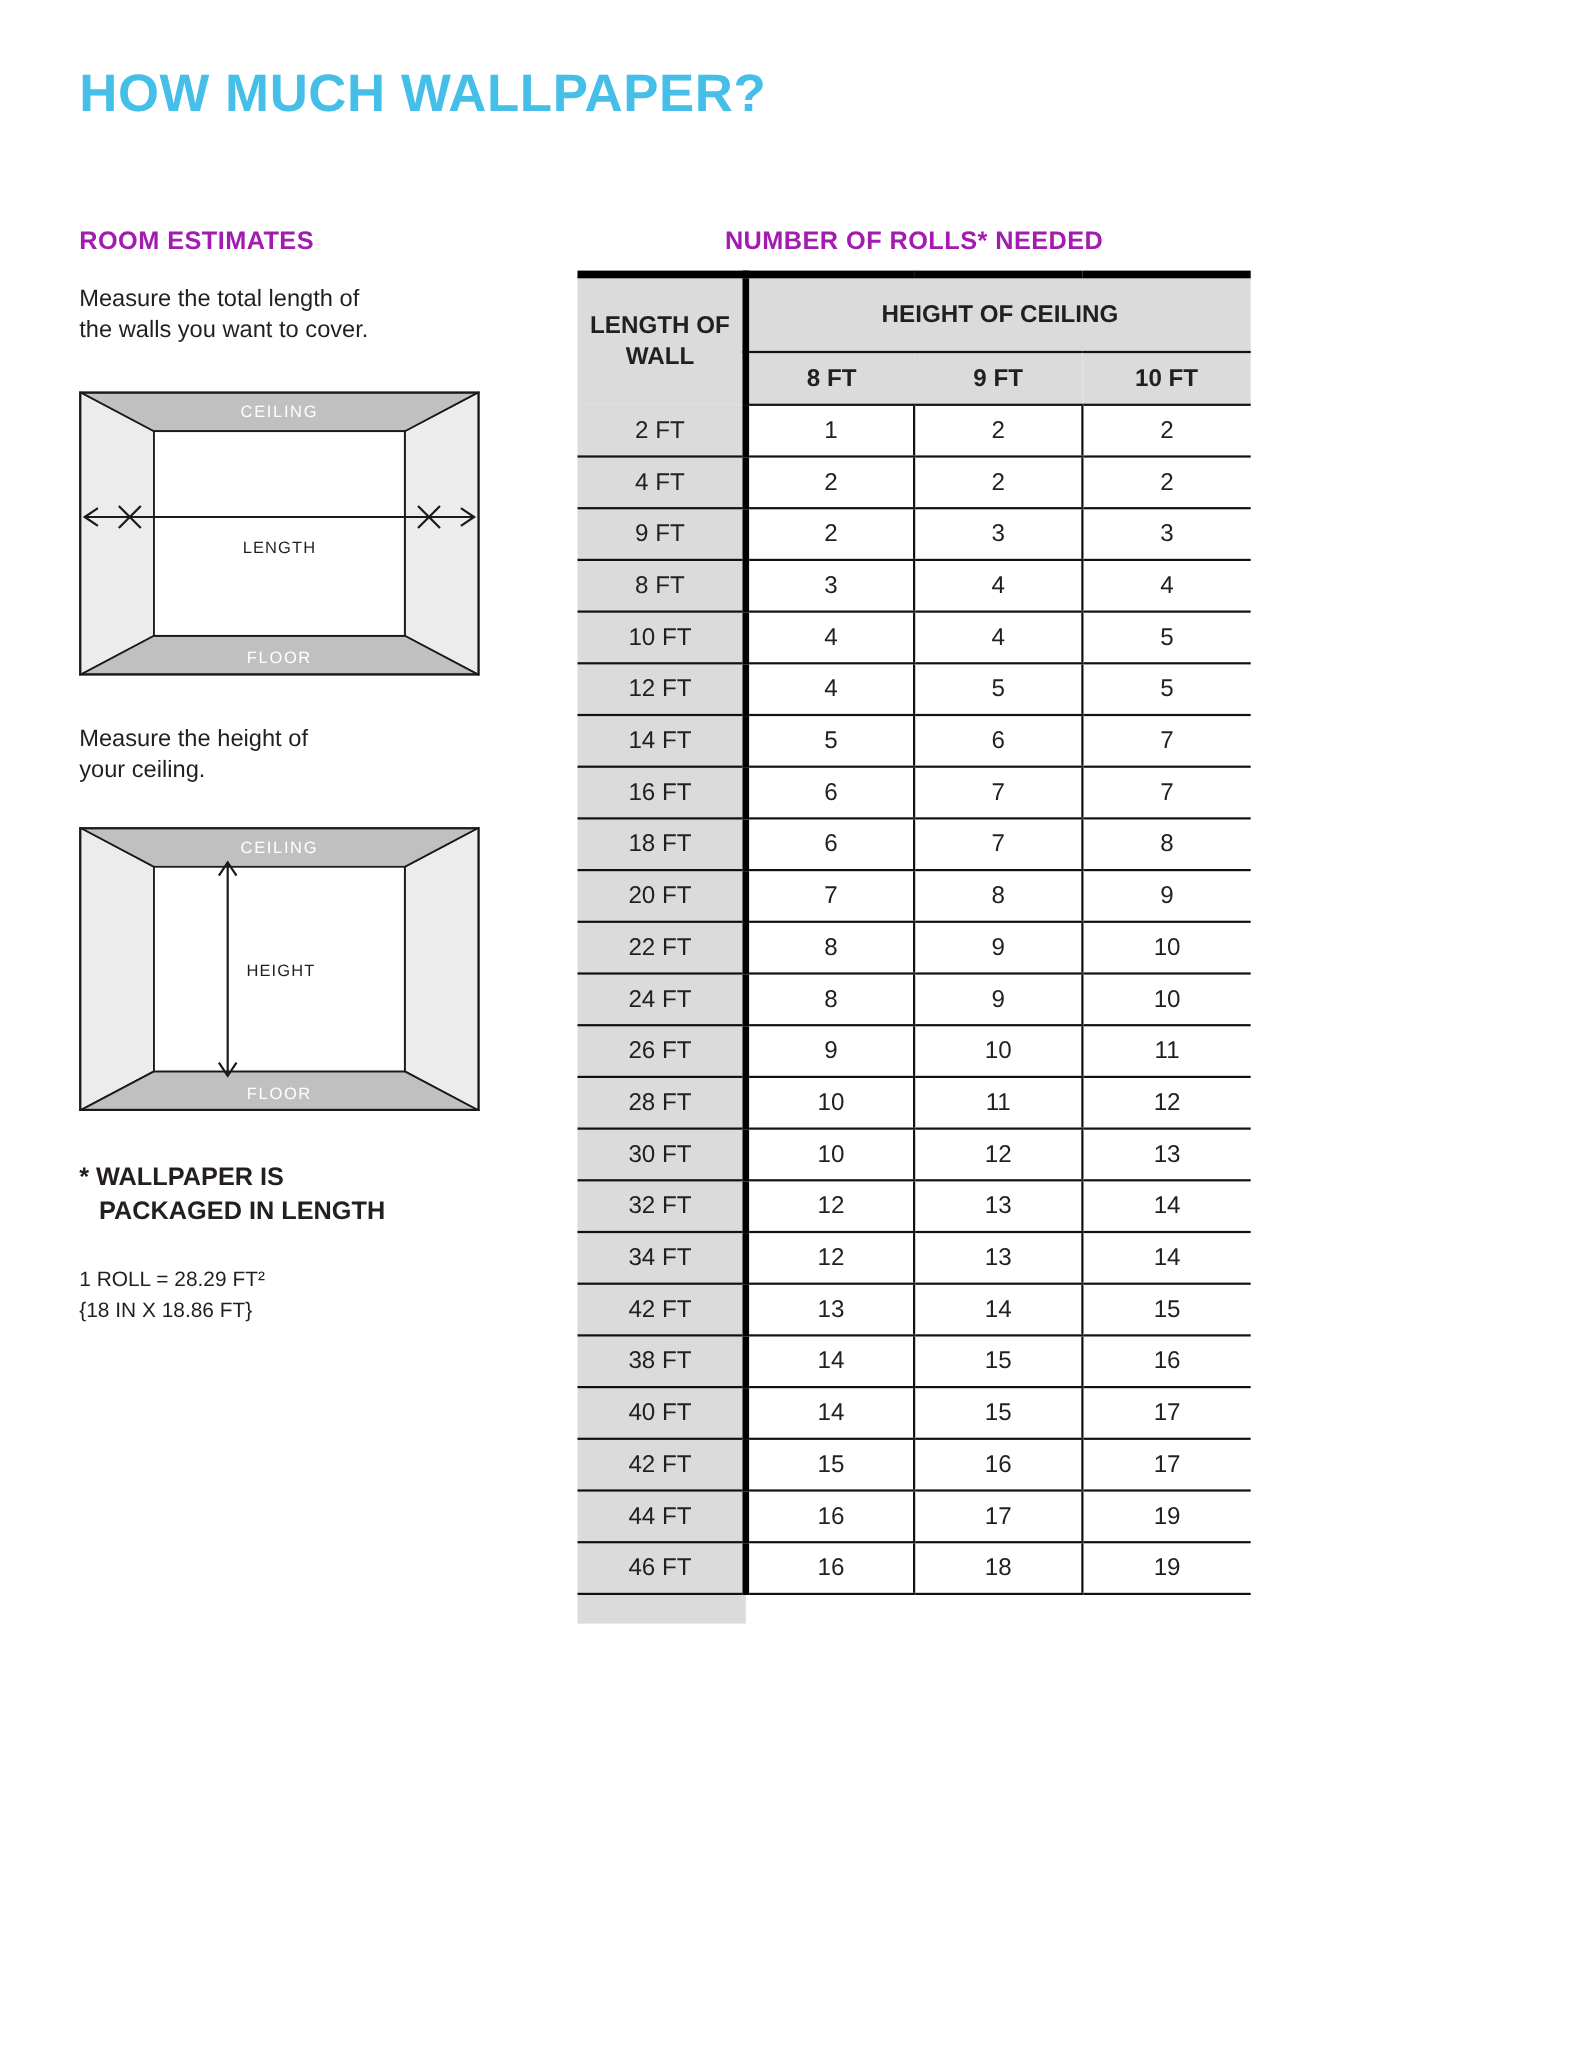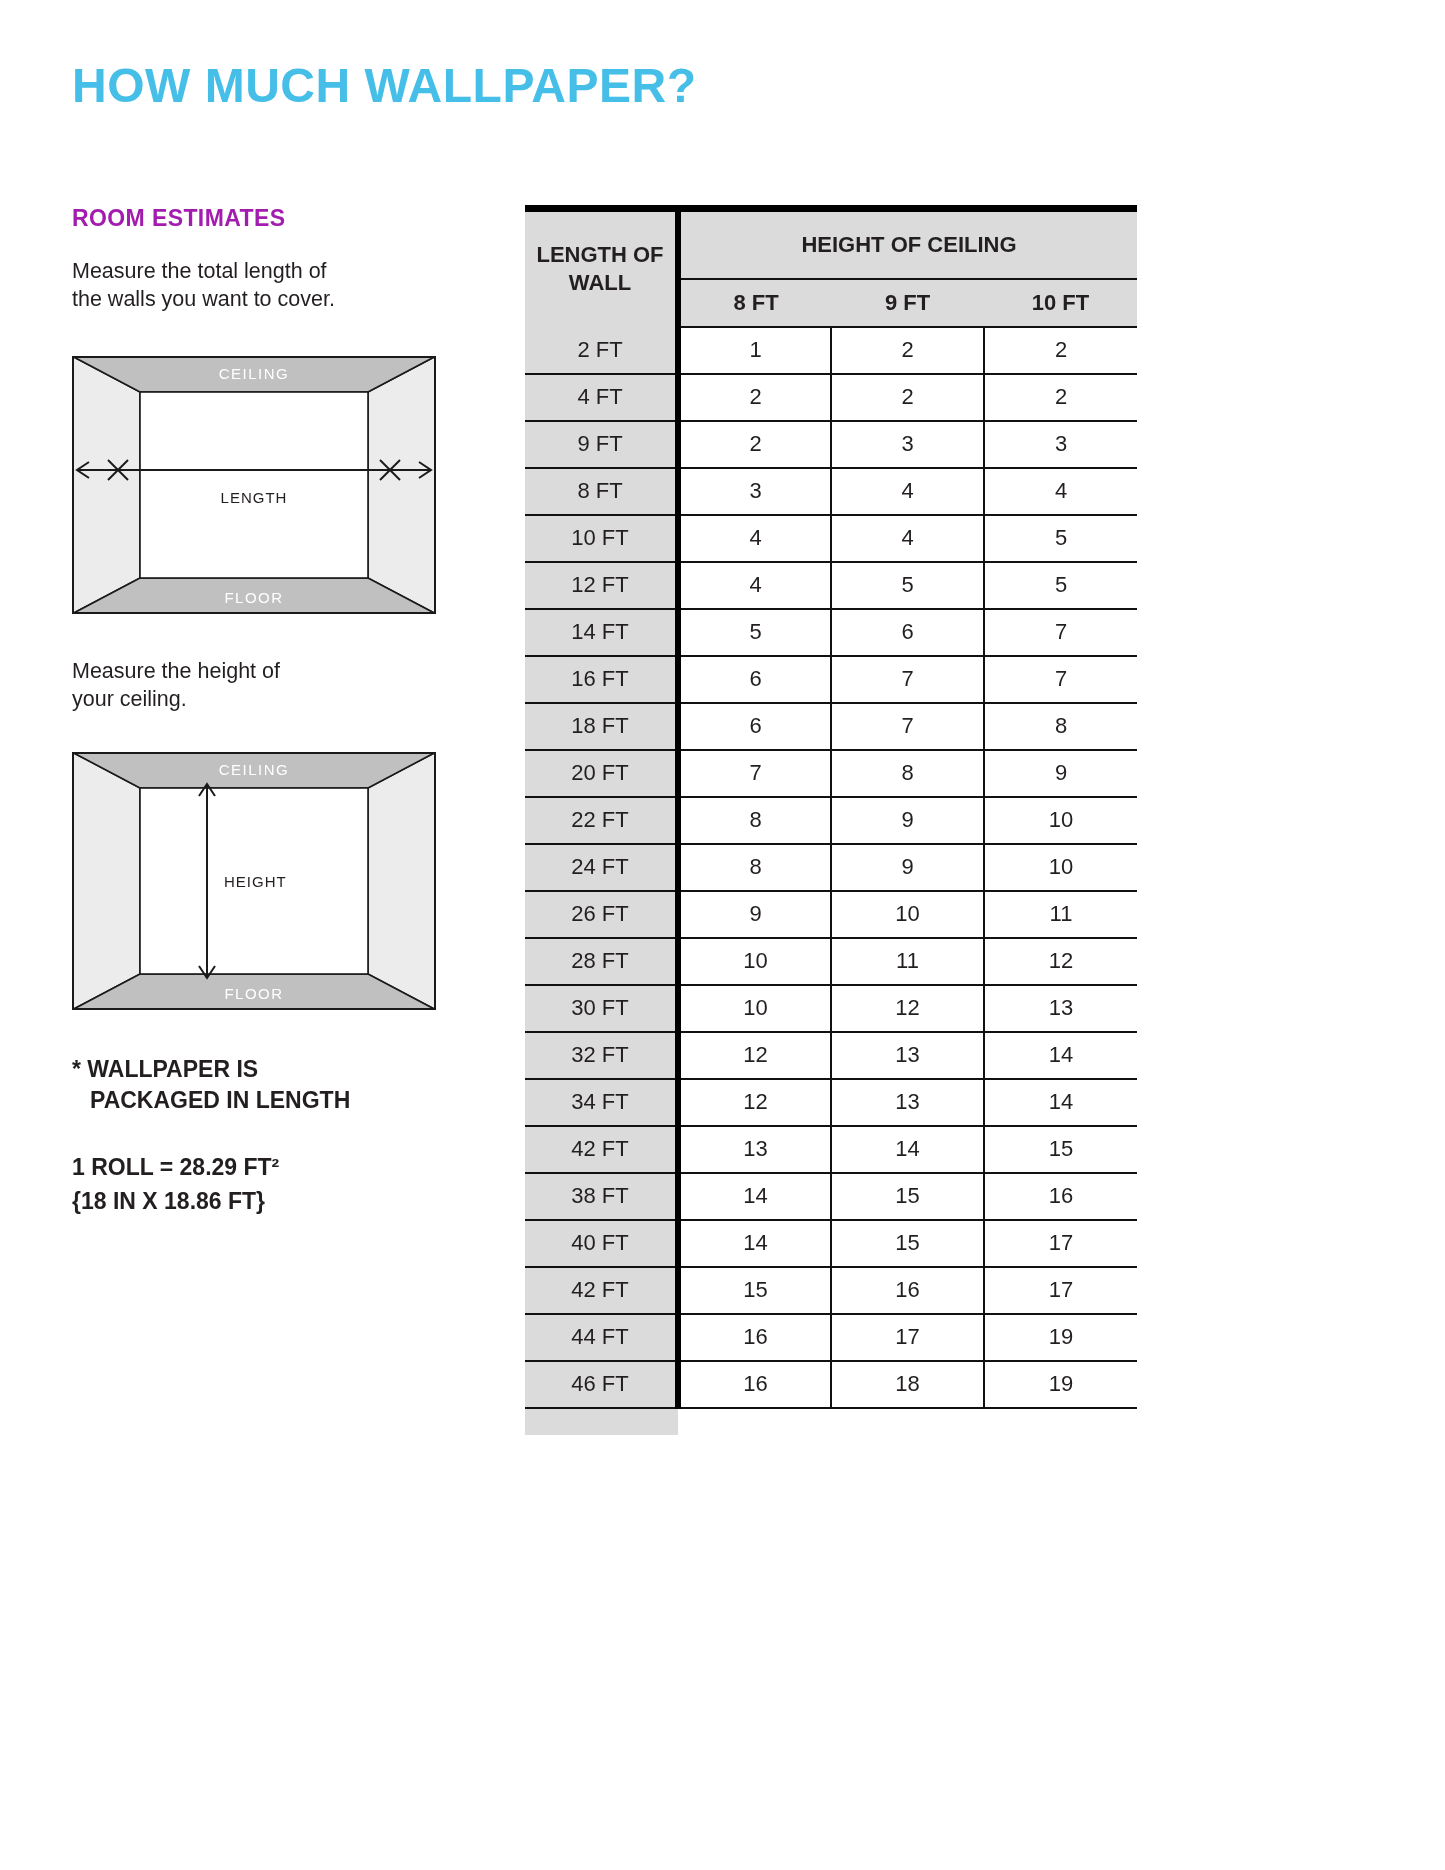--- a/index.html
+++ b/index.html
@@ -59,22 +59,22 @@
   .note {
     margin:0 0 34px 0;
     font-size:23px;
     font-weight:bold;
     line-height:1.35;
   }
   .note .indent { padding-left:18px; }
 
   .roll-info {
     margin:0;
-    font-size:23px;
-    font-weight:bold;
+    font-size:19px;
+    font-weight:normal;
     line-height:1.5;
     white-space:pre-line;
   }
 
   
   table.rolls {
     border-collapse:collapse;
     table-layout:fixed;
     width:612px;
     border-top:7px solid #000;
@@ -201,20 +201,21 @@
         <span class="indent">PACKAGED IN LENGTH</span>
       </p>
 
       <p class="roll-info">1 ROLL = 28.29 FT²
 {18 IN X 18.86 FT}</p>
 
     </div>
 
     <div class="right-col">
 
+      <h2 class="section-heading">NUMBER OF ROLLS* NEEDED</h2>
 
       <table class="rolls">
         <thead>
           <tr>
             <th rowspan="2" class="col-head">LENGTH OF WALL</th>
             <th colspan="3" class="group-head">HEIGHT OF CEILING</th>
           </tr>
           <tr class="sub-head-row">
             <th>8 FT</th>
             <th>9 FT</th>

